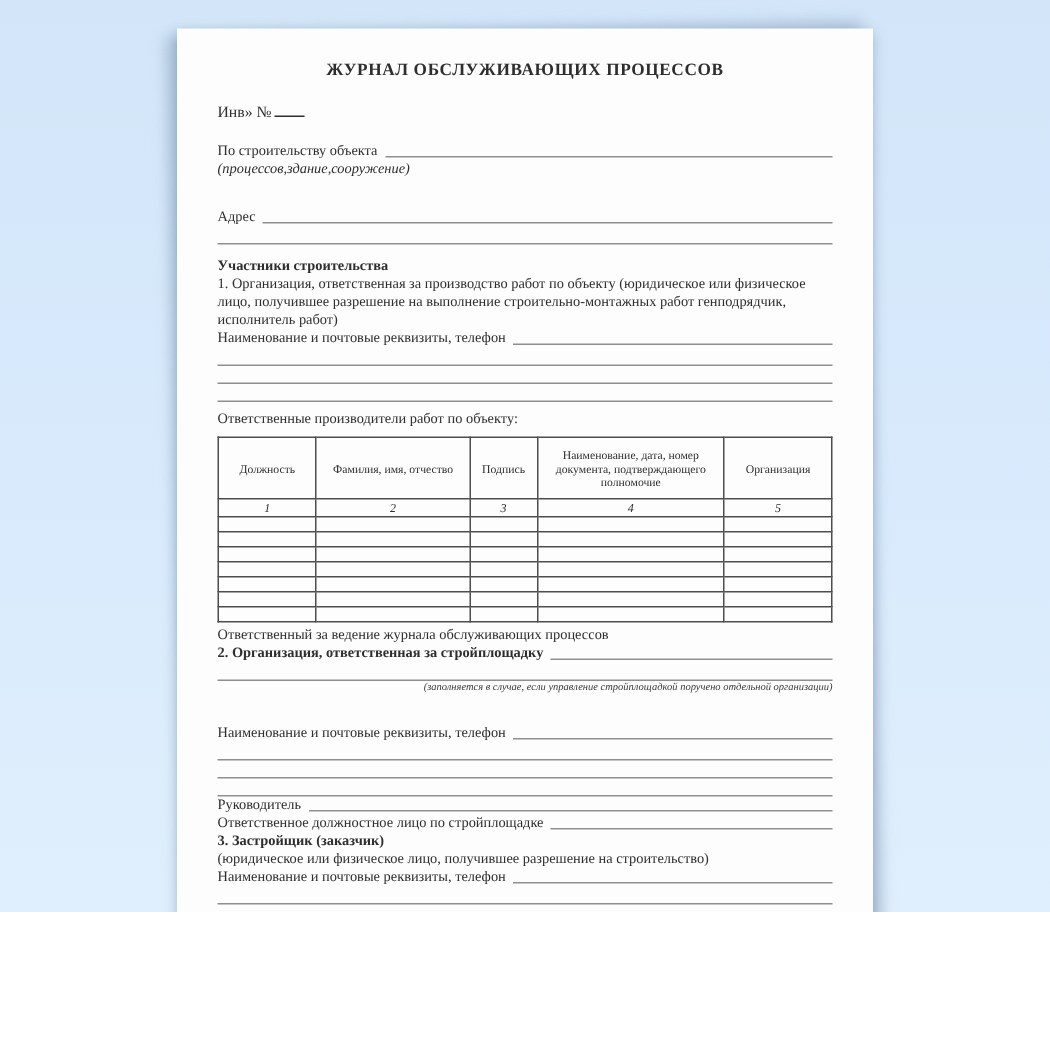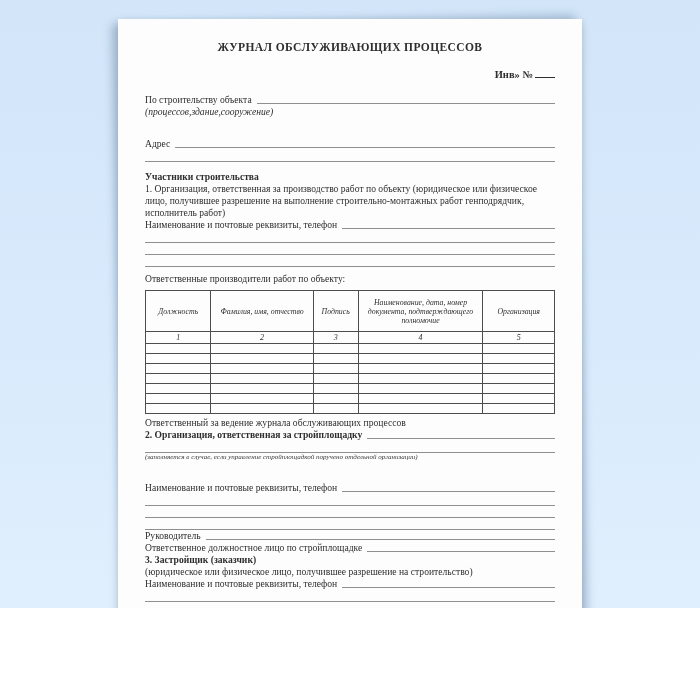--- a/index.html
+++ b/index.html
@@ -16,39 +16,39 @@
     filter:blur(5px); opacity:.6;
   }
   .page {
     position:absolute; left:118px; top:19px; width:464px; height:661px;
     box-sizing:border-box; padding:22px 27px 0 27px;
     background:#fdfdfd; color:#2e2e2e;
     box-shadow:0 3px 8px rgba(96,118,145,.40);
     font-size:9.6px; line-height:12px;
   }
   .title { text-align:center; font-weight:bold; font-size:11.5px; letter-spacing:.4px; line-height:13px; }
-  .inv   { text-align:right; font-weight:bold; font-size:10.5px; margin-top:14px; }
+  .inv   { text-align:left; font-weight:normal; font-size:10.5px; margin-top:14px; }
   .inv-line { display:inline-block; width:20px; border-bottom:1px solid #2e2e2e; height:9px; margin-left:2px; }
   .row { display:flex; align-items:center; }
   .lbl { white-space:nowrap; }
   .fill { flex:1; border-bottom:1px solid #8f8f8f; margin:0 0 2px 5px; height:9px; }
   .wline { height:11px; border-bottom:1px solid #8f8f8f; }
   .hint { font-style:italic; }
   .bold { font-weight:bold; }
-  .note { font-size:7px; line-height:9px; font-style:italic; text-align:left; color:#3a3a3a; }
+  .note { font-size:7px; line-height:9px; font-style:italic; text-align:right; color:#3a3a3a; }
   .mt3 { margin-top:3px; } .mt6 { margin-top:6px; } .mt8 { margin-top:20px; }
   .mt9 { margin-top:9px; } .mt13 { margin-top:13px; }
   table.producers {
     width:100%; border-collapse:collapse; table-layout:fixed; margin-top:5px;
   }
   table.producers th, table.producers td {
     border:1px solid #4d4d4d; padding:0 3px; overflow:hidden;
   }
   table.producers th {
-    font-weight:normal; font-style:italic; font-size:7.8px; line-height:9px;
+    font-weight:normal; font-size:7.8px; line-height:9px;
     text-align:center; vertical-align:middle; height:40px;
   }
   table.producers td.num {
     font-style:italic; font-size:8px; line-height:11px; height:11px; text-align:center;
   }
   table.producers td.cell { height:9px; }
   .c1 { width:16%; } .c2 { width:25%; } .c3 { width:11%; } .c4 { width:30.5%; } .c5 { width:17.5%; }
 </style>
 </head>
 <body>

